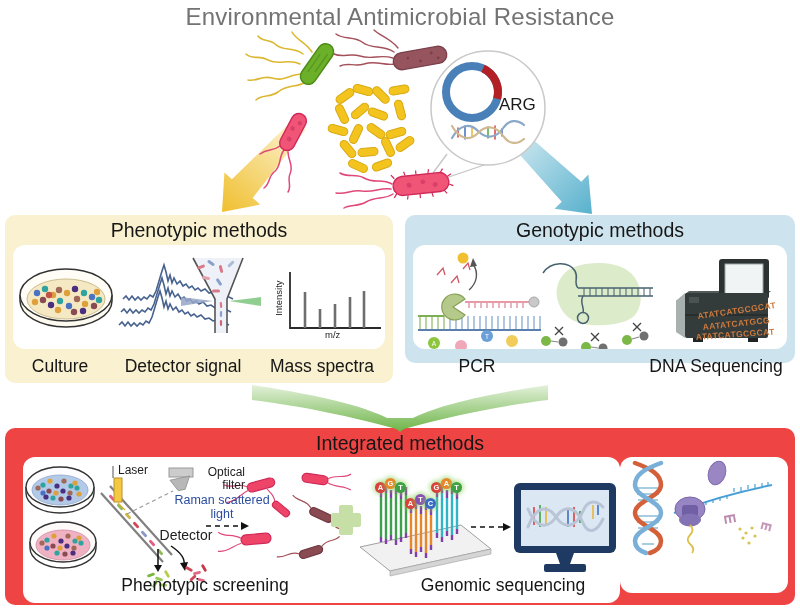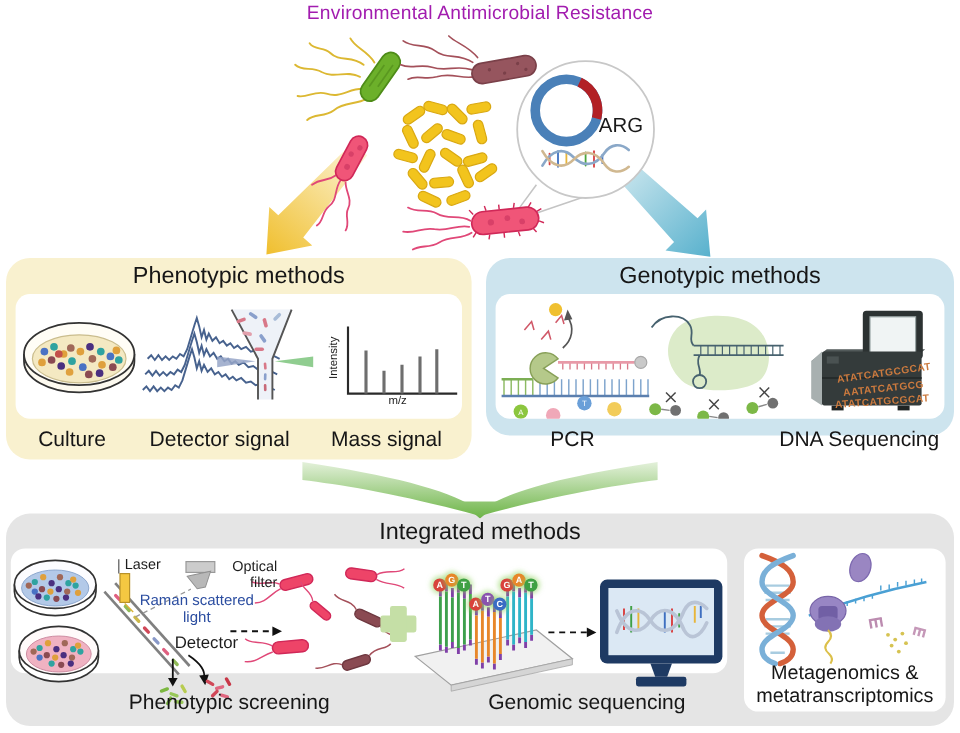--- a/index.html
+++ b/index.html
@@ -1,30 +1,30 @@
 <!DOCTYPE html>
 <html><head>
 <meta charset="utf-8">
 <style>
   html,body{margin:0;padding:0;background:#fff;}
   .stage{position:relative;width:800px;height:611px;background:#fff;
          font-family:"Liberation Sans",sans-serif;overflow:hidden;color:#151515;}
   .abs{position:absolute;}
   .main-title{position:absolute;left:0;top:3px;width:100%;text-align:center;
-              font-size:16px;letter-spacing:.2px;color:#a21caf;}
-  .panel{position:absolute;border-radius:20px;text-decoration:underline;}
+              font-size:24px;letter-spacing:.2px;color:#737373;}
+  .panel{position:absolute;border-radius:10px;text-decoration:underline;}
   .inner{position:absolute;background:#fff;border-radius:12px;}
   .box-title{position:absolute;left:0;right:0;top:4px;text-align:center;
              font-size:19.5px;color:#161616;}
   .sec-label{position:absolute;font-size:17.5px;color:#161616;
              transform:translateX(-50%);white-space:nowrap;}
   .inner-label{position:absolute;font-size:17.5px;color:#161616;top:118px;
                transform:translateX(-50%);white-space:nowrap;}
   .mini{position:absolute;font-size:12px;color:#1d1d1d;line-height:1.08;}
-  .raman{color:#2b4da0;font-size:12.5px;text-align:center;}
+  .raman{color:#2b4da0;font-size:12.5px;text-align:center;margin-left:44px;}
   .chip{position:absolute;width:11px;height:11px;border-radius:50%;
         color:#fff;font-size:7.5px;font-weight:bold;line-height:11px;text-align:center;
         box-shadow:0 0 4px 2px rgba(140,210,90,.55);}
   .meta-label{position:absolute;left:0;top:95px;width:100%;text-align:center;
               font-size:16.5px;line-height:1.15;color:#161616;}
   svg{font-family:"Liberation Sans",sans-serif;display:block;}
   #ms-bars line{stroke:#6e6e6e;stroke-width:2.6;}
 </style>
 </head>
 <body>
@@ -230,25 +230,25 @@
           <g id="ms-bars">
               <line x1="292" x2="292" y1="83" y2="47"></line>
               <line x1="307" x2="307" y1="83" y2="64"></line>
               <line x1="322" x2="322" y1="83" y2="59"></line>
               <line x1="337" x2="337" y1="83" y2="52"></line>
               <line x1="351" x2="351" y1="83" y2="46"></line>
             </g>
         </g>
       </svg>
       <div class="mini" style="left:236px;top:48px;width:60px;text-align:center;font-size:9.5px;transform:rotate(-90deg)">Intensity</div>
-      <div class="mini" style="left:286px;top:85px;width:40px;text-align:right;font-size:9.5px">m/z</div>
+      <div class="mini" style="left:312px;top:85px;width:40px;text-align:left;font-size:9.5px">m/z</div>
     </div>
     <div class="sec-label" style="left:55px;top:141px">Culture</div>
     <div class="sec-label" style="left:178px;top:141px">Detector signal</div>
-    <div class="sec-label" style="left:317px;top:141px">Mass signal</div>
+    <div class="sec-label" style="left:317px;top:141px">Mass spectra</div>
   </div>
 
   <div class="panel" style="left:405px;top:215px;width:390px;height:148px;background:#cde4ee">
     <div class="box-title">Genotypic methods</div>
     <div class="inner" style="left:8px;top:30px;width:374px;height:104px">
       <svg width="374" height="104" viewBox="0 0 374 104">
 
         <g>
           <path d="M37,85V71 M43,85V71 M49,85V71 M55,85V71 M61,85V71 M67,85V71 M73,85V71 M79,85V71 M85,85V71 M91,85V71 M97,85V71 M103,85V71 M109,85V71 M115,85V71 M121,85V71 M127,85V71" stroke="#7da3cc" stroke-width="1.2"></path>
           <path d="M7,85V71 M13,85V71 M19,85V71 M25,85V71 M31,85V71" stroke="#8cba62" stroke-width="1.2"></path>
@@ -338,24 +338,24 @@
       <linearGradient id="gg" x1="0" y1="0" x2="0" y2="52" gradientUnits="userSpaceOnUse">
         <stop offset="0" stop-color="#f0f7ea"></stop>
           <stop offset="1" stop-color="#6cb446"></stop>
       </linearGradient>
     </defs>
     <path d="M252,5 C325,16 372,28 394,42 L400,50 C335,32 285,24 252,20 Z" fill="url(#gg)"></path>
     <path d="M548,5 C475,16 428,28 406,42 L400,50 C465,32 515,24 548,20 Z" fill="url(#gg)"></path>
     <polygon points="383,38 417,38 400,52" fill="url(#gg)"></polygon>
   </svg>
 
-  <div class="panel" style="left:5px;top:428px;width:790px;height:177px;background:#e5e5e5">
+  <div class="panel" style="left:5px;top:428px;width:790px;height:177px;background:#ef4444">
     <div class="box-title">Integrated methods</div>
 
-    <div class="inner" style="left:4px;top:29px;width:597px;height:104px">
+    <div class="inner" style="left:18px;top:29px;width:597px;height:146px">
       <svg width="597" height="136" viewBox="0 0 597 136">
 
         <g>
           <path d="M3,30 v6 a34,20 0 0 0 68,0 v-6" fill="#ffffff" stroke="#333" stroke-width="1.4"></path>
           <ellipse cx="37" cy="30" rx="34" ry="20" fill="#fcfcff" stroke="#333" stroke-width="1.4"></ellipse>
           <ellipse cx="37" cy="33" rx="28" ry="15" fill="#b3c9e8" stroke="#8aa5cc" stroke-width="0.8"></ellipse>
           <g>
             <circle cx="20" cy="28" r="2.6" fill="#2fa3a0"></circle>
               <circle cx="27" cy="24" r="2.6" fill="#dfa03c"></circle>
             <circle cx="34" cy="29" r="2.6" fill="#4a2f80"></circle>
@@ -570,17 +570,16 @@
           <g fill="#d6c352">
             <circle cx="120" cy="72" r="1.6"></circle>
               <circle cx="126" cy="76" r="1.6"></circle>
               <circle cx="132" cy="71" r="1.6"></circle>
             <circle cx="123" cy="81" r="1.6"></circle>
               <circle cx="135" cy="79" r="1.6"></circle>
               <circle cx="129" cy="86" r="1.6"></circle>
           </g>
         </g>
       </svg>
-      <div class="meta-label">Metagenomics &amp; metatranscriptomics</div>
     </div>
   </div>
 
 </div>
 
 </body></html>

